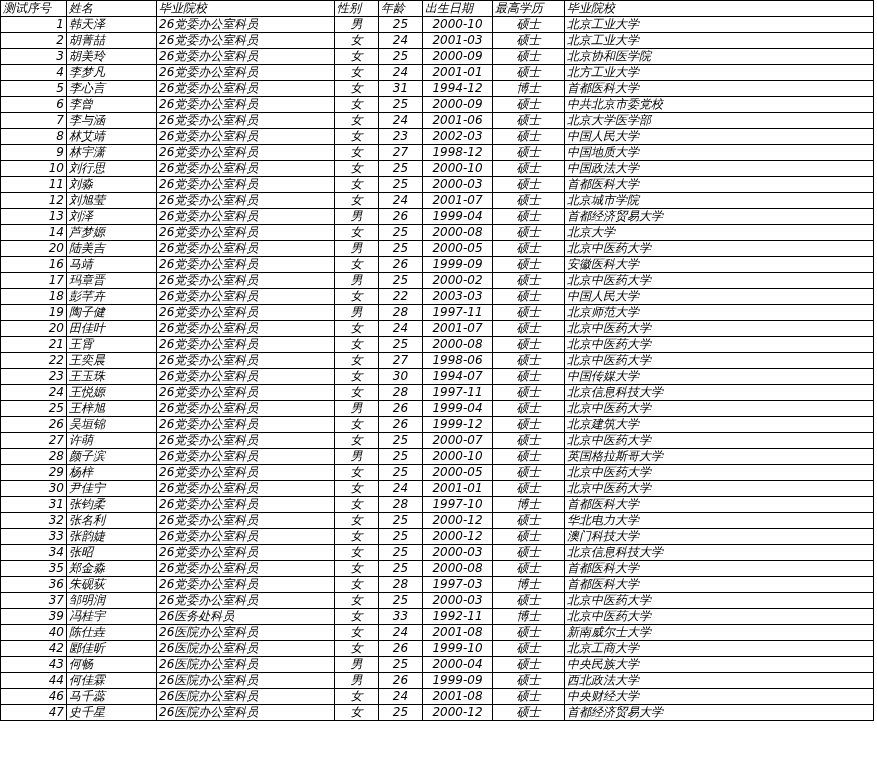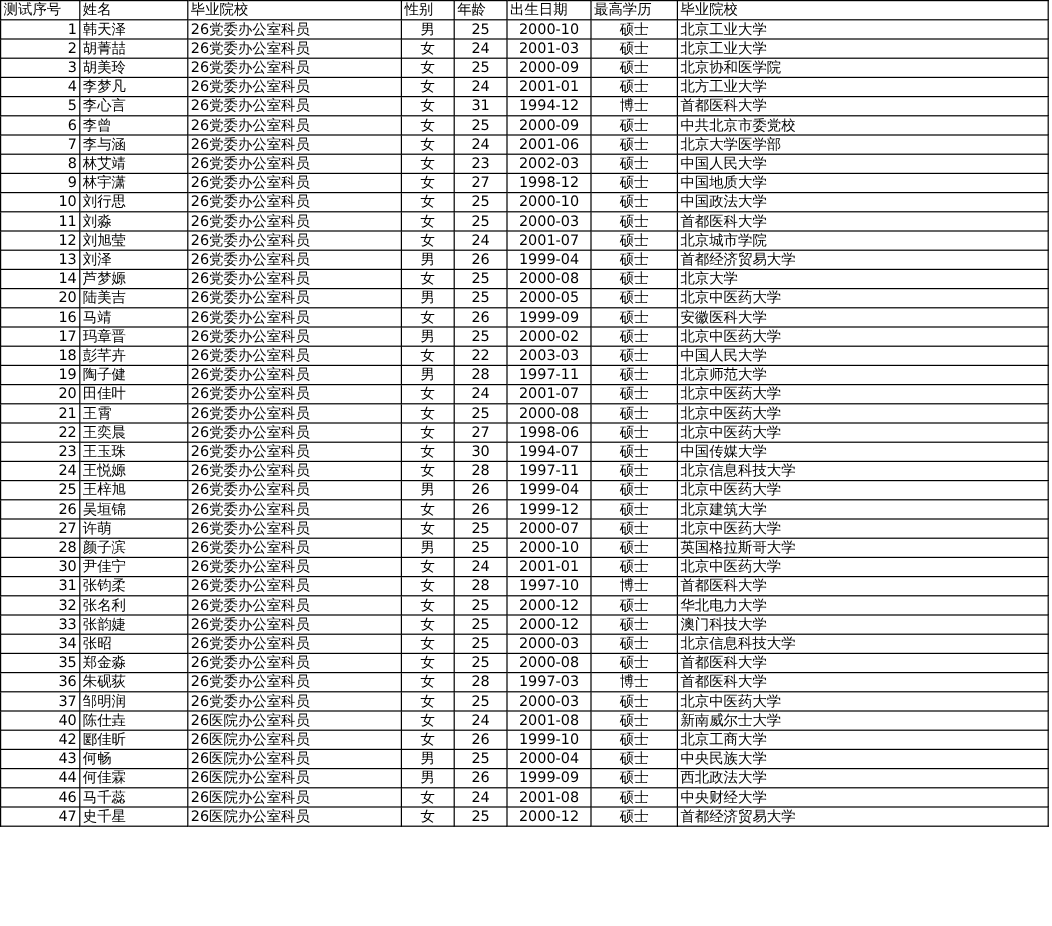--- a/index.html
+++ b/index.html
@@ -16,20 +16,21 @@
     overflow: hidden;
   }
   #sheet {
     width: 877px;
   }
   table.grid {
     border-collapse: collapse;
     table-layout: fixed;
     width: 873px;
     margin: 0;
+    font-style: italic;
   }
   table.grid th, table.grid td {
     border: 1px solid #000000;
     height: 15px;
     line-height: 15px;
     padding: 0 2px;
     font-weight: normal;
     font-size: 12px;
     white-space: nowrap;
     overflow: hidden;
@@ -355,20 +356,30 @@
           <td class="num">28</td>
           <td class="lft">颜子滨</td>
           <td class="lft">26党委办公室科员</td>
           <td class="ctr">男</td>
           <td class="ctr">25</td>
           <td class="ctr">2000-10</td>
           <td class="ctr">硕士</td>
           <td class="lft">英国格拉斯哥大学</td>
         </tr>
         <tr>
+          <td class="num">29</td>
+          <td class="lft">杨梓</td>
+          <td class="lft">26党委办公室科员</td>
+          <td class="ctr">女</td>
+          <td class="ctr">25</td>
+          <td class="ctr">2000-05</td>
+          <td class="ctr">硕士</td>
+          <td class="lft">北京中医药大学</td>
+        </tr>
+        <tr>
           <td class="num">30</td>
           <td class="lft">尹佳宁</td>
           <td class="lft">26党委办公室科员</td>
           <td class="ctr">女</td>
           <td class="ctr">24</td>
           <td class="ctr">2001-01</td>
           <td class="ctr">硕士</td>
           <td class="lft">北京中医药大学</td>
         </tr>
         <tr>
@@ -432,20 +443,30 @@
           <td class="lft">首都医科大学</td>
         </tr>
         <tr>
           <td class="num">37</td>
           <td class="lft">邹明润</td>
           <td class="lft">26党委办公室科员</td>
           <td class="ctr">女</td>
           <td class="ctr">25</td>
           <td class="ctr">2000-03</td>
           <td class="ctr">硕士</td>
+          <td class="lft">北京中医药大学</td>
+        </tr>
+        <tr>
+          <td class="num">39</td>
+          <td class="lft">冯桂宇</td>
+          <td class="lft">26医务处科员</td>
+          <td class="ctr">女</td>
+          <td class="ctr">33</td>
+          <td class="ctr">1992-11</td>
+          <td class="ctr">博士</td>
           <td class="lft">北京中医药大学</td>
         </tr>
         <tr>
           <td class="num">40</td>
           <td class="lft">陈仕垚</td>
           <td class="lft">26医院办公室科员</td>
           <td class="ctr">女</td>
           <td class="ctr">24</td>
           <td class="ctr">2001-08</td>
           <td class="ctr">硕士</td>

